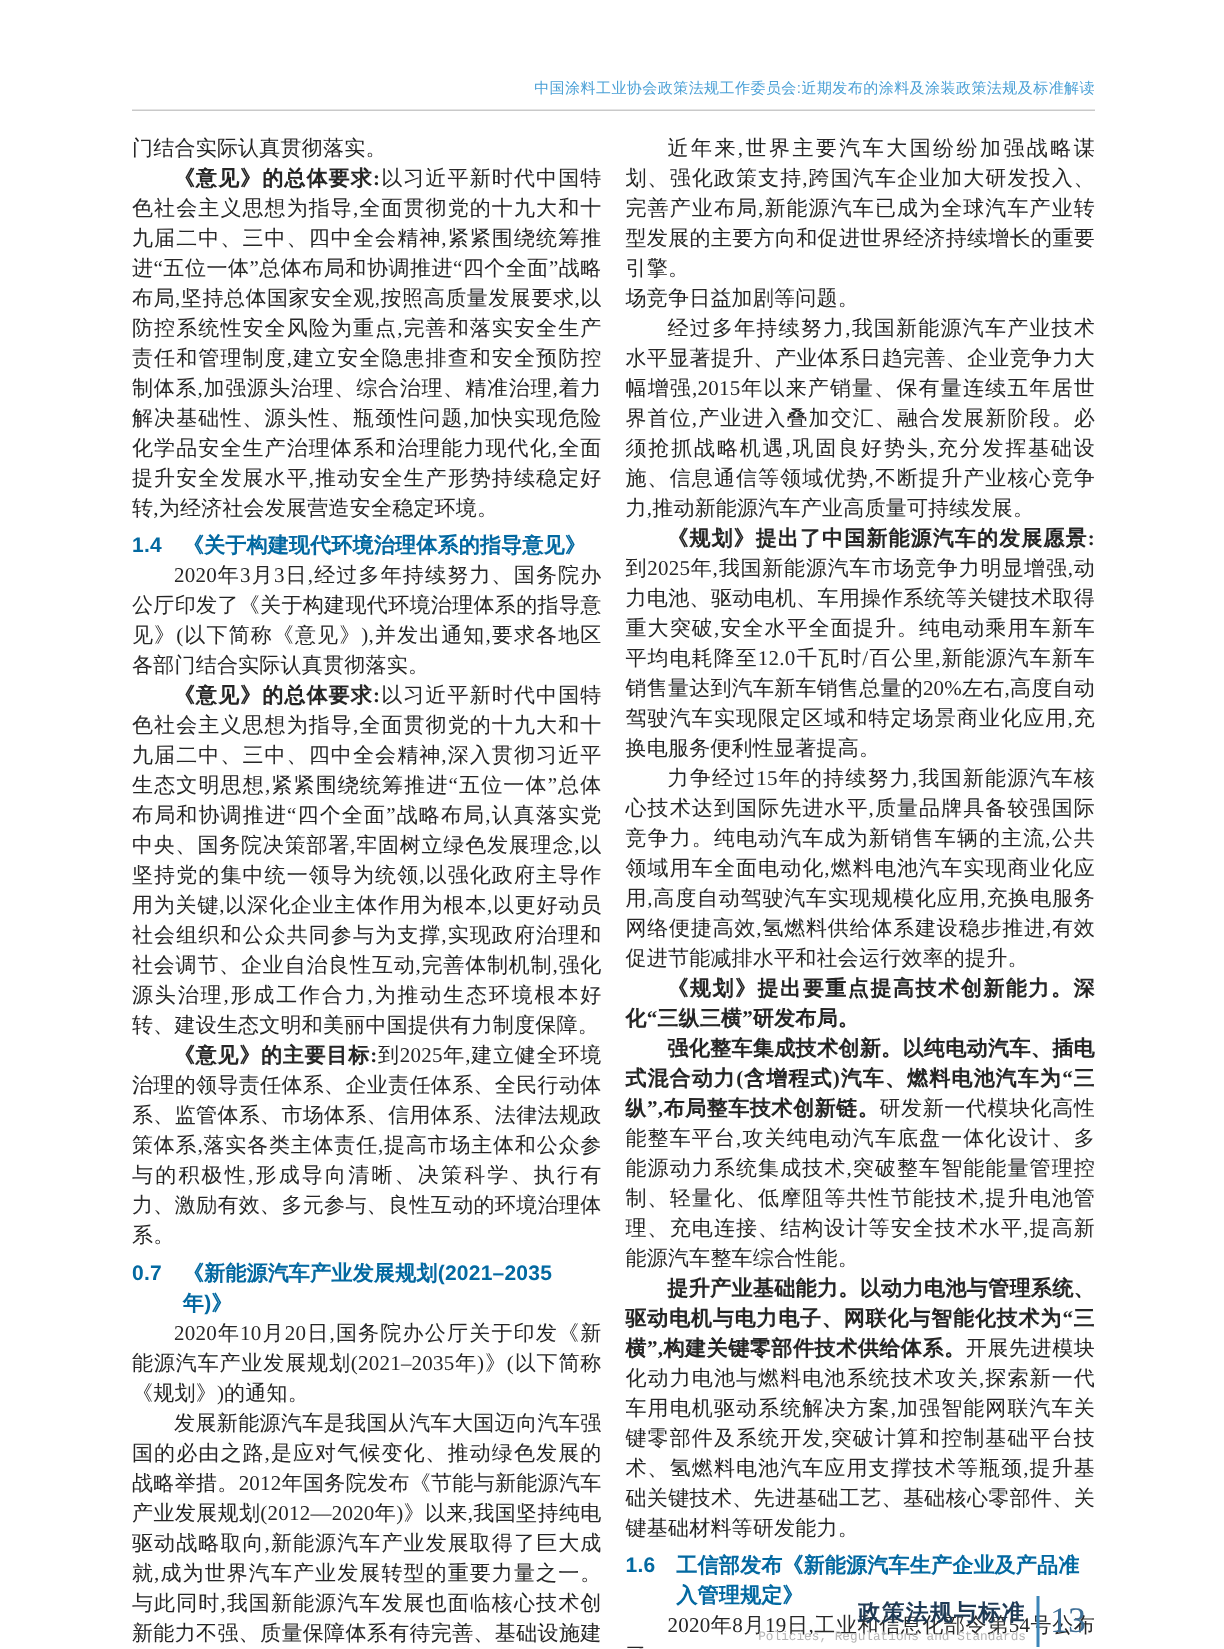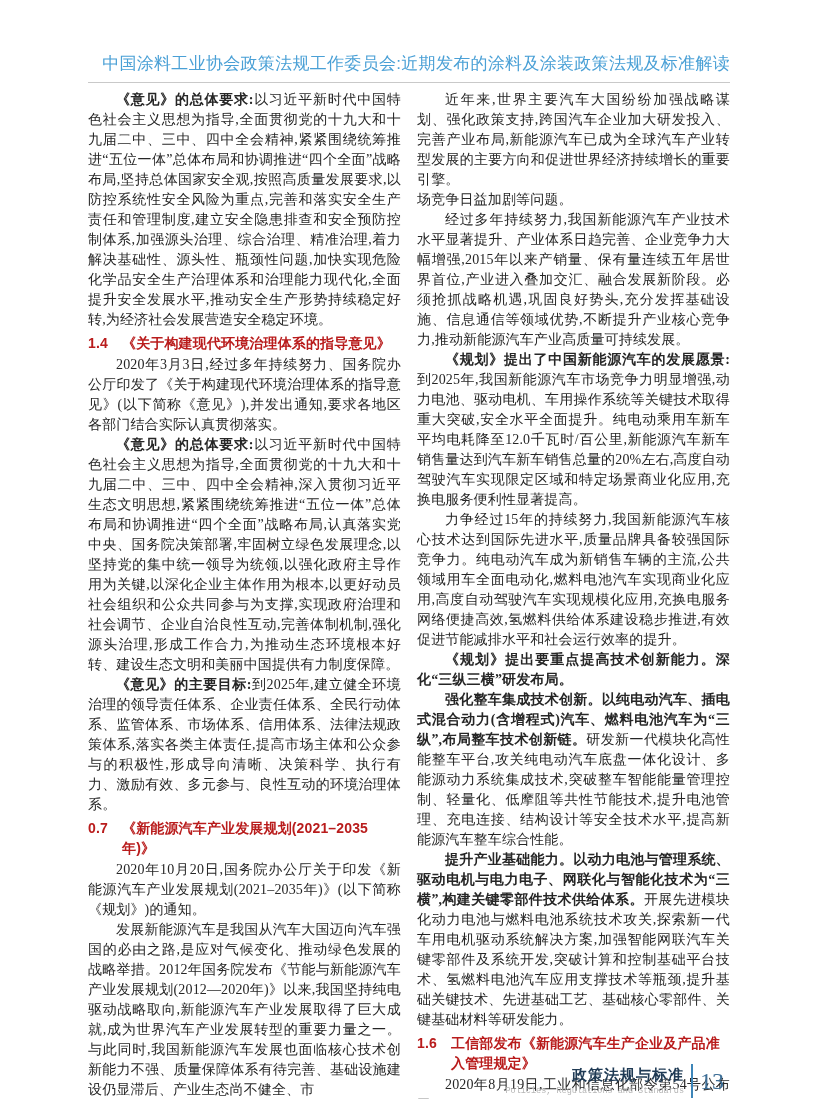--- a/index.html
+++ b/index.html
@@ -11,21 +11,21 @@
     width:816px; height:1099px;
     background:#ffffff;
     overflow:hidden;
   }
 
   .header {
     position:absolute;
     left:88px; right:86px; top:52px;
     text-align:right;
     font-family:"Liberation Sans","DejaVu Sans",sans-serif;
-    font-size:17px;
+    font-size:10px;
     letter-spacing:0.3px;
     color:#4aa0d6;
     padding-bottom:7px;
     border-bottom:1px solid #c9c9c9;
   }
 
   .columns {
     position:absolute;
     left:88px; top:90px;
     width:642px;
@@ -39,21 +39,21 @@
     letter-spacing:0.15px;
     color:#262626;
     text-align:justify;
   }
   .para { text-indent:2em; }
   .para.noindent { text-indent:0; }
   .para b { font-weight:bold; }
 
   .sec-heading {
     display:flex;
-    color:#b91c1c;
+    color:#0369a1;
     font-weight:bold;
     font-family:"Liberation Sans","DejaVu Sans",sans-serif;
     font-size:14px;
     line-height:20px;
     margin:3px 0 2px 0;
     text-align:left;
   }
   .sec-num { flex:0 0 34px; }
   .sec-text { flex:1; }
 
@@ -91,20 +91,21 @@
 <body>
 
 <div class="page">
 
   <div class="header">
     <span>中国涂料工业协会政策法规工作委员会:近期发布的涂料及涂装政策法规及标准解读</span>
   </div>
 
   <div class="columns">
     <div class="column">
+        <p class="para noindent">门结合实际认真贯彻落实。</p>
         <p class="para"><b>《意见》的总体要求:</b>以习近平新时代中国特色社会主义思想为指导,全面贯彻党的十九大和十九届二中、三中、四中全会精神,紧紧围绕统筹推进“五位一体”总体布局和协调推进“四个全面”战略布局,坚持总体国家安全观,按照高质量发展要求,以防控系统性安全风险为重点,完善和落实安全生产责任和管理制度,建立安全隐患排查和安全预防控制体系,加强源头治理、综合治理、精准治理,着力解决基础性、源头性、瓶颈性问题,加快实现危险化学品安全生产治理体系和治理能力现代化,全面提升安全发展水平,推动安全生产形势持续稳定好转,为经济社会发展营造安全稳定环境。</p>
         <div class="sec-heading">
           <span class="sec-num">1.4</span>
           <span class="sec-text">《关于构建现代环境治理体系的指导意见》</span>
         </div>
         <p class="para">2020年3月3日,经过多年持续努力、国务院办公厅印发了《关于构建现代环境治理体系的指导意见》(以下简称《意见》),并发出通知,要求各地区各部门结合实际认真贯彻落实。</p>
         <p class="para"><b>《意见》的总体要求:</b>以习近平新时代中国特色社会主义思想为指导,全面贯彻党的十九大和十九届二中、三中、四中全会精神,深入贯彻习近平生态文明思想,紧紧围绕统筹推进“五位一体”总体布局和协调推进“四个全面”战略布局,认真落实党中央、国务院决策部署,牢固树立绿色发展理念,以坚持党的集中统一领导为统领,以强化政府主导作用为关键,以深化企业主体作用为根本,以更好动员社会组织和公众共同参与为支撑,实现政府治理和社会调节、企业自治良性互动,完善体制机制,强化源头治理,形成工作合力,为推动生态环境根本好转、建设生态文明和美丽中国提供有力制度保障。</p>
         <p class="para"><b>《意见》的主要目标:</b>到2025年,建立健全环境治理的领导责任体系、企业责任体系、全民行动体系、监管体系、市场体系、信用体系、法律法规政策体系,落实各类主体责任,提高市场主体和公众参与的积极性,形成导向清晰、决策科学、执行有力、激励有效、多元参与、良性互动的环境治理体系。</p>
         <div class="sec-heading">
           <span class="sec-num">0.7</span>

